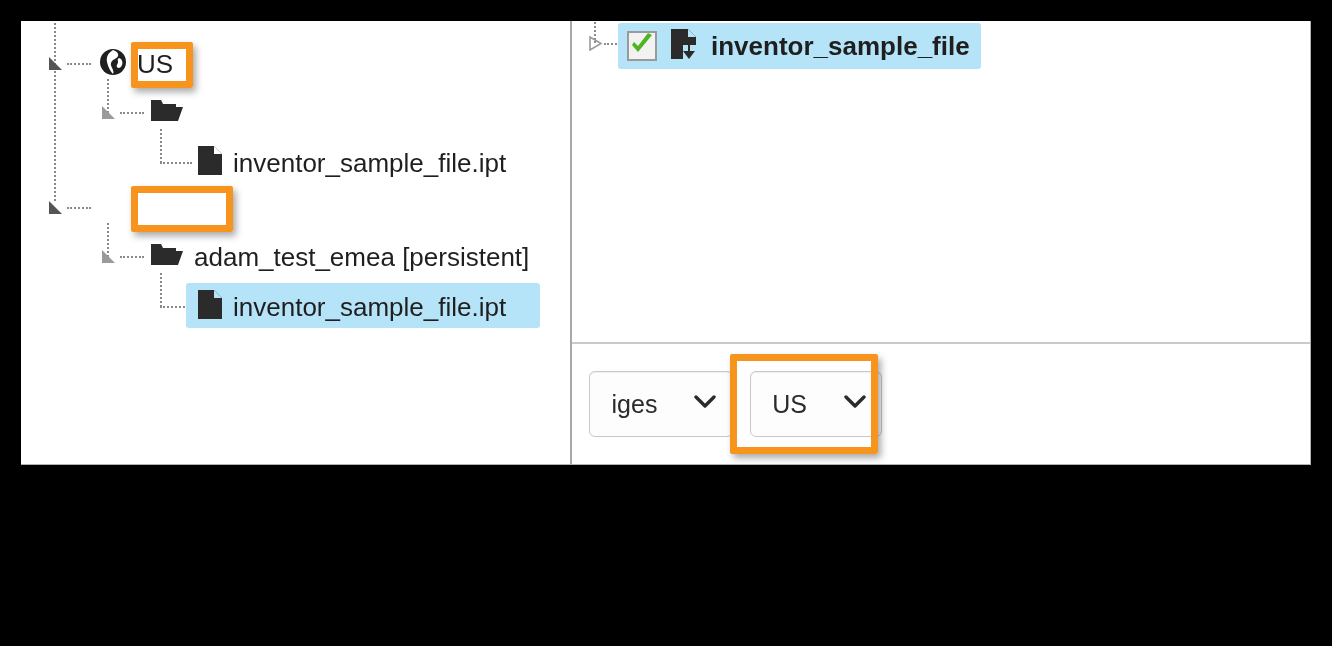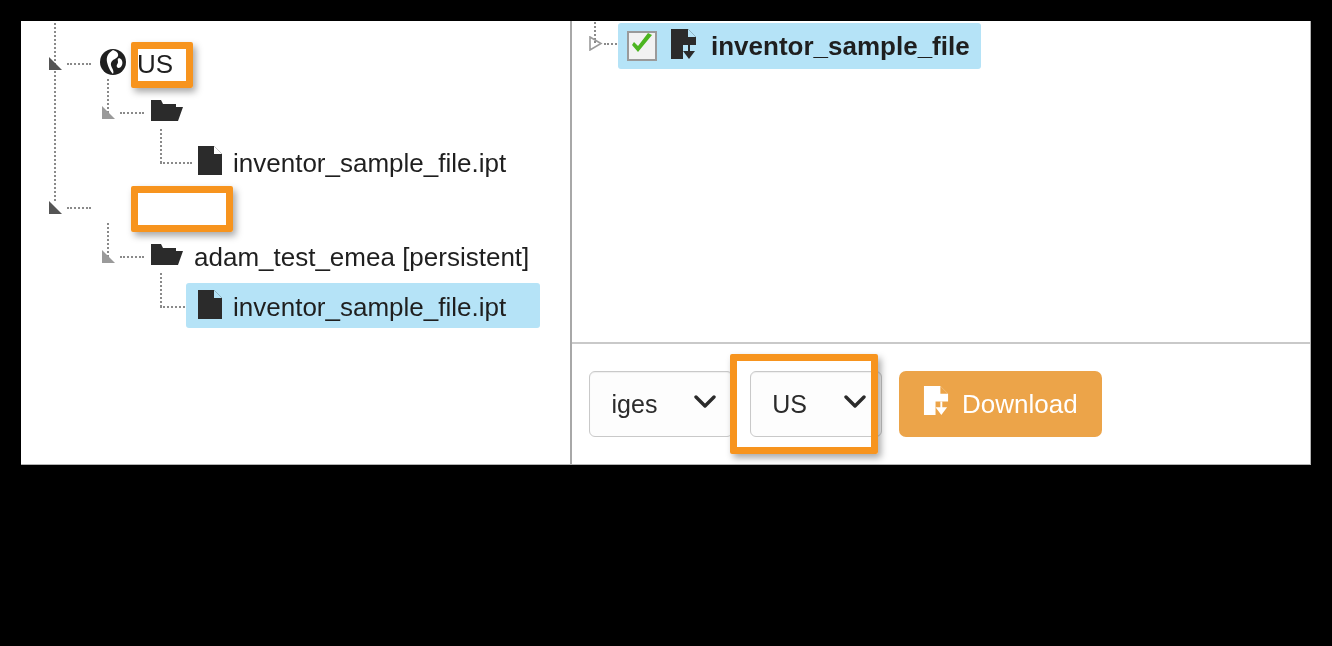--- a/index.html
+++ b/index.html
@@ -321,29 +321,19 @@
       <div class="select" style="min-width:132px;">
         <span class="sel-text">US</span>
         <span class="caret">
           <svg width="22" height="14" viewBox="0 0 22 14">
             <path d="M2 2 L11 11 L20 2" fill="none" stroke="#2b2b2b" stroke-width="3.4" stroke-linecap="round" stroke-linejoin="round"></path>
           </svg>
         </span>
       </div>
       <div class="hl-box" style="left:158px; top:10px; width:148px; height:100px;"></div>
 
-      <button class="btn">
-        <span>
-          <svg width="27" height="31" viewBox="0 0 28 32">
-            <path d="M1 1 L18 1 L26 9 L26 17 L13 17 L13 31 L1 31 Z" fill="#ffffff"></path>
-            <path d="M18 1 L26 9 L18 9 Z" fill="#eca449"></path>
-            <path d="M20 17 L20 23 L25 23 L19 31 L13 23 L18 23 L18 17 Z" fill="#ffffff"></path>
-          </svg>
-        </span>
-        <span class="btn-label">Download</span>
-      </button>
 
 
     </div>
 
   </div>
 
 </div>
 
 </body></html>

